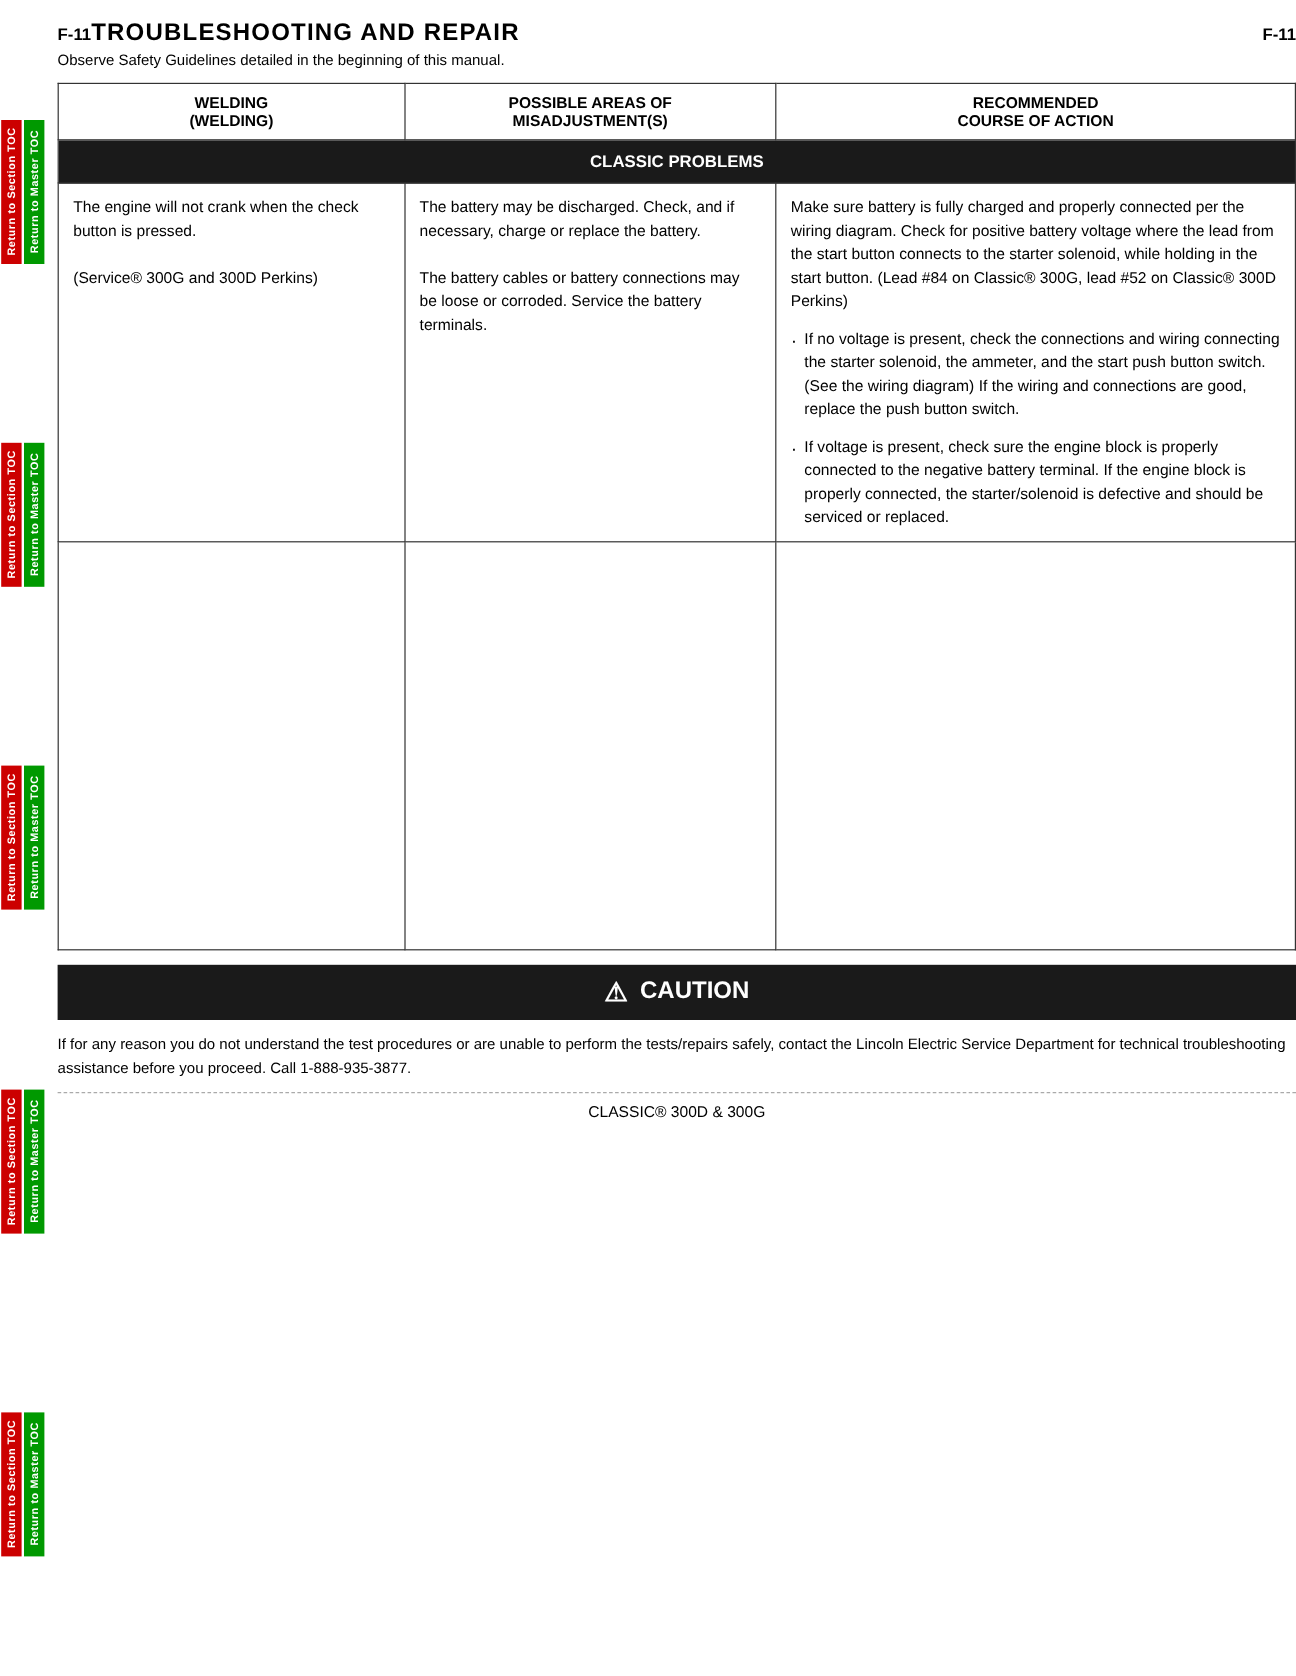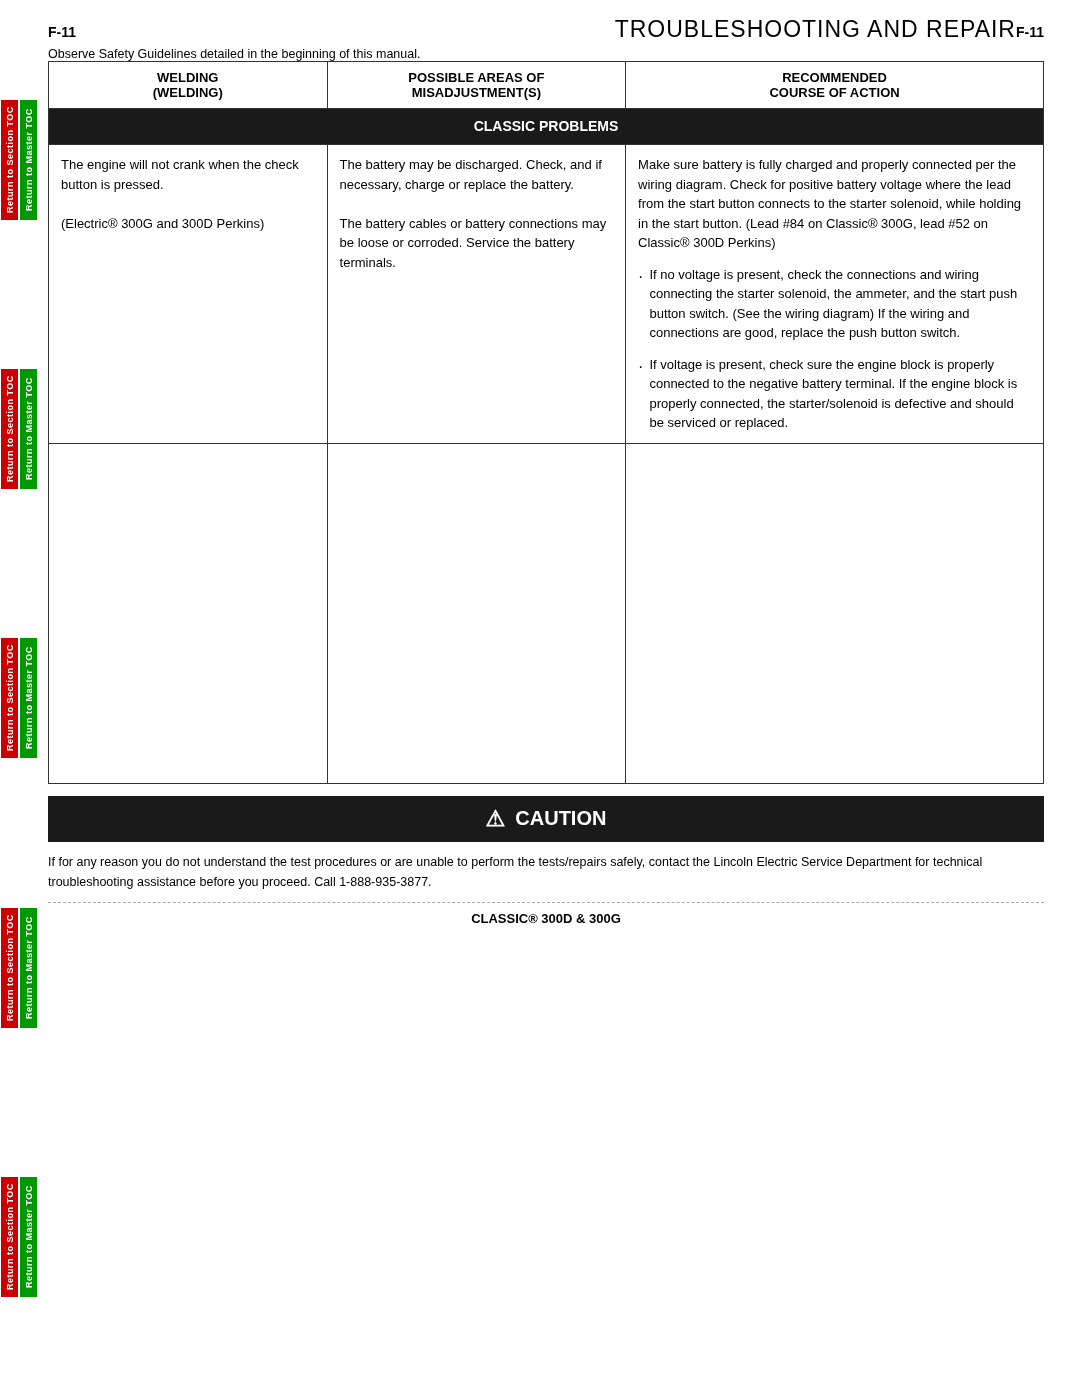--- a/index.html
+++ b/index.html
@@ -14,29 +14,29 @@
       font-family: Arial, Helvetica, sans-serif;
       font-size: 13.5px;
       color: #000;
       position: relative;
     }
     .page-number {
       font-size: 14px;
       font-weight: bold;
     }
     .page-title {
-      font-size: 23px;
-      font-weight: normal;
-      text-align: right;
+      font-size: 20px;
+      font-weight: bold;
+      text-align: left;
       flex: 1;
       letter-spacing: 1px;
     }
     .safety-note {
       font-size: 12.5px;
-      margin-bottom: 0;
+      margin-bottom: 12px;
     }
     
     .main-table {
       width: 100%;
       border-collapse: collapse;
       border: 1.5px solid #333;
       margin-bottom: 12px;
     }
     .main-table th {
       border: 1.5px solid #333;
@@ -104,21 +104,21 @@
       margin-bottom: 10px;
     }
     .footer-divider {
       border: none;
       border-top: 1px dashed #aaa;
       margin-bottom: 8px;
     }
     .footer-model {
       text-align: center;
       font-size: 13px;
-      font-weight: bold;
+      font-weight: normal;
     }
     .tab-text-red {
       writing-mode: vertical-rl;
       transform: rotate(180deg);
       background: #cc0000;
       color: #fff;
       font-size: 9px;
       font-weight: bold;
       width: 17px;
       height: 120px;
@@ -161,21 +161,21 @@
       width: 19px;
       display: flex;
       flex-direction: column;
       justify-content: space-around;
       align-items: center;
       padding: 30px 0;
       gap: 10px;
     }
     .content-area {
       flex: 1;
-      padding: 16px 36px 16px 10px;
+      padding: 16px 0 16px 10px;
     }
     .header-row {
       display: flex;
       justify-content: space-between;
       align-items: baseline;
       margin-bottom: 4px;
     }
   </style>
 </head>
 <body>
@@ -231,21 +231,21 @@
       <tbody>
 
         <tr class="section-header-row">
           <td colspan="3">CLASSIC PROBLEMS</td>
         </tr>
 
         <tr>
           <td class="col-problems">
             <span>The engine will not crank when the check button is pressed.</span>
             <br><br>
-            <span>(Electric® 300G and 300D Perkins)</span>
+            <span>(Service® 300G and 300D Perkins)</span>
           </td>
           <td class="col-possible">
             <p>The battery may be discharged.  Check, and if necessary, charge or replace the battery.</p>
             <br>
             <p>The battery cables or battery connections may be loose or corroded.  Service the battery terminals.</p>
           </td>
           <td class="col-recommended">
             <p>Make sure battery is fully charged and properly connected per the wiring diagram.  Check for positive battery voltage where the lead from the start button connects to the starter solenoid, while holding in the start button. (Lead #84 on Classic® 300G, lead #52 on Classic® 300D Perkins)</p>
             <div class="bullet-item">
               <span class="bullet-dot">·</span>

